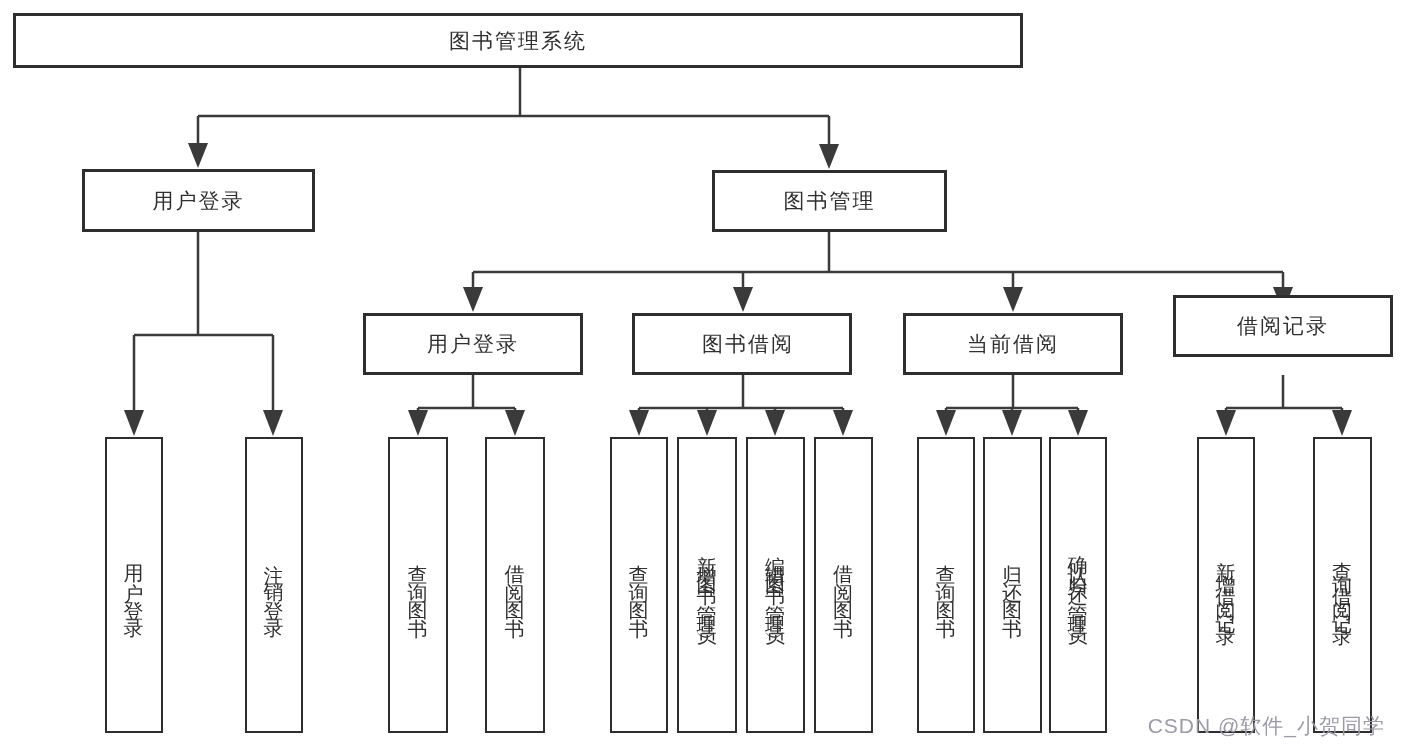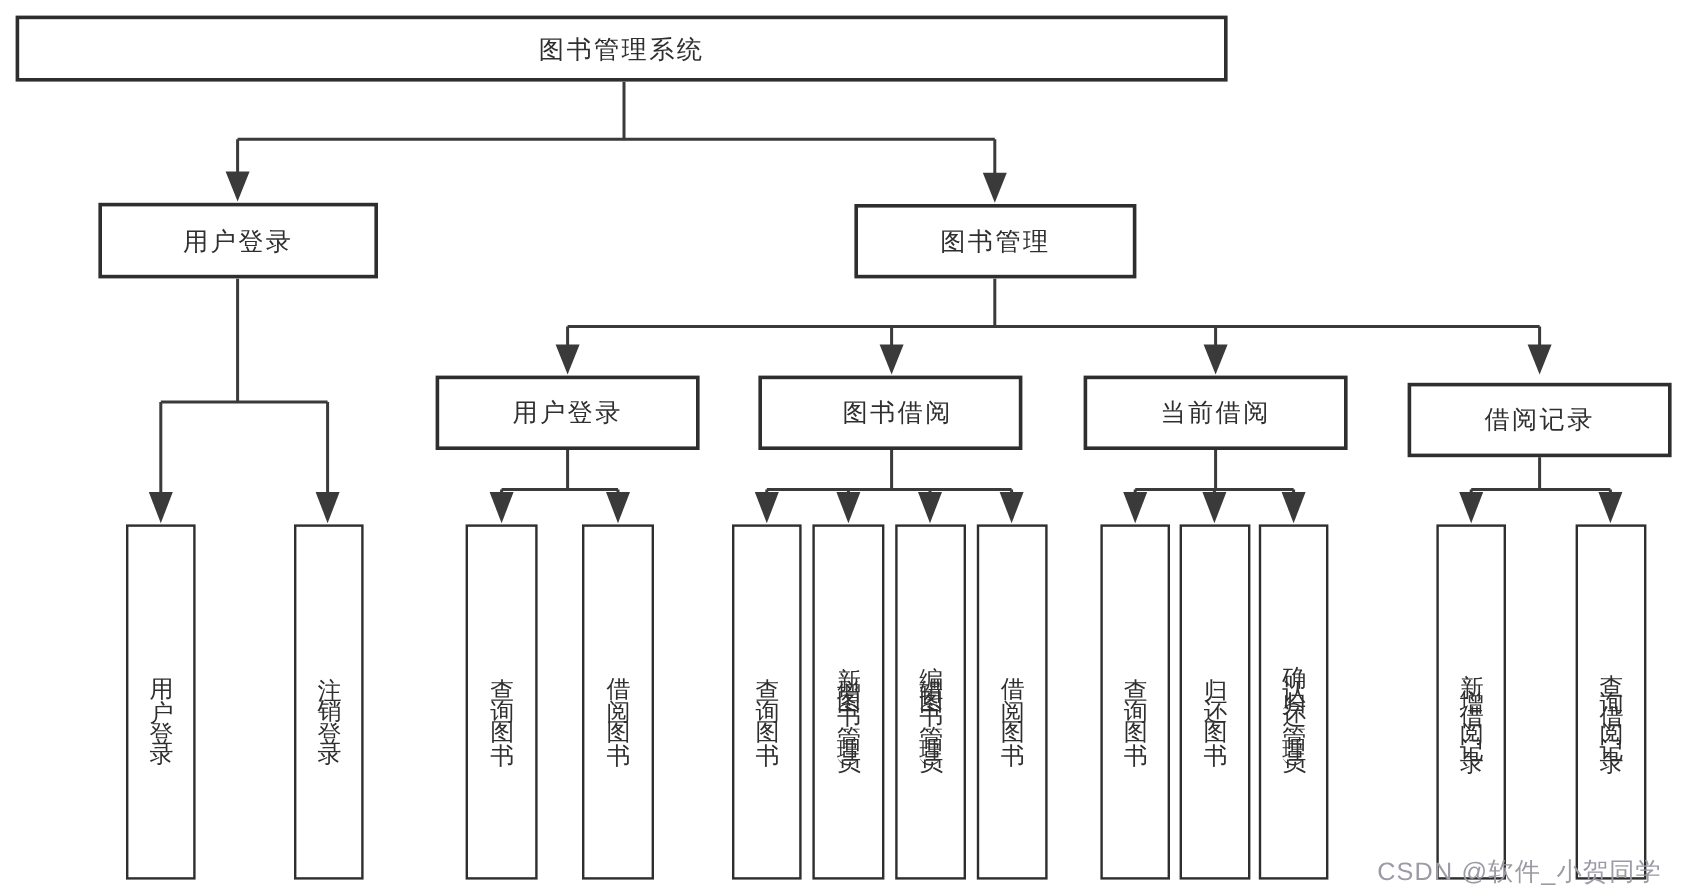--- a/index.html
+++ b/index.html
@@ -114,21 +114,21 @@
       </div>
       <div class="node" style="left: 363px; top: 313px; width: 220px; height: 62px;">
         <span class="label">用户登录</span>
       </div>
       <div class="node" style="left: 632px; top: 313px; width: 220px; height: 62px; padding-left: 12px;">
         <span class="label">图书借阅</span>
       </div>
       <div class="node" style="left: 903px; top: 313px; width: 220px; height: 62px;">
         <span class="label">当前借阅</span>
       </div>
-      <div class="node" style="left: 1173px; top: 319px; width: 220px; height: 62px;">
+      <div class="node" style="left: 1173px; top: 295px; width: 220px; height: 62px;">
         <span class="label">借阅记录</span>
       </div>
       <div class="node vertical" style="left: 105px; top: 437px; width: 58px; height: 296px;">
         <span class="label" style="letter-spacing: 18px;">用户登录</span>
       </div>
       <div class="node vertical" style="left: 245px; top: 437px; width: 58px; height: 296px;">
         <span class="label" style="letter-spacing: 18px;">注销登录</span>
       </div>
       <div class="node vertical" style="left: 388px; top: 437px; width: 60px; height: 296px;">
         <span class="label" style="letter-spacing: 18px;">查询图书</span>

